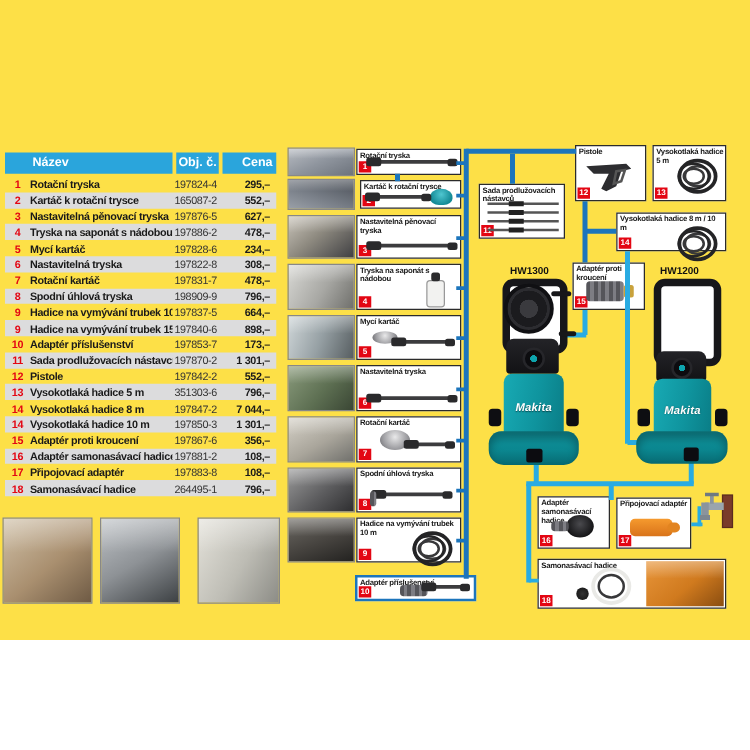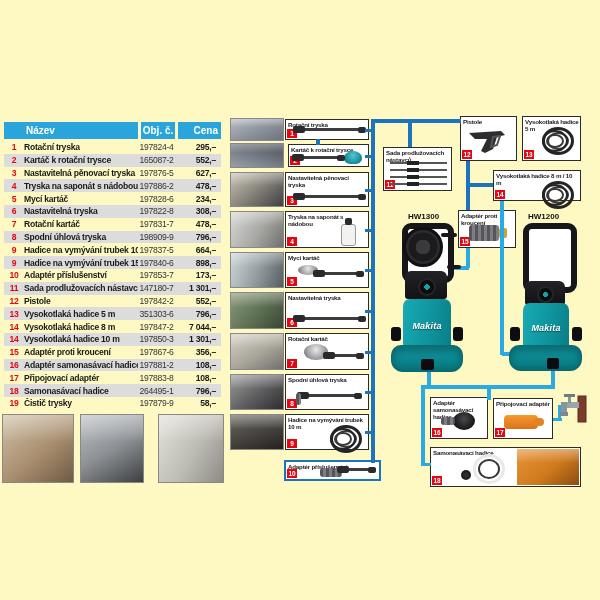--- a/index.html
+++ b/index.html
@@ -1,16 +1,16 @@
 <!DOCTYPE html>
 <html><head>
 <meta charset="utf-8">
 <style>
   html,body{margin:0;padding:0;background:#fff;}
-  #canvas{position:relative;width:600px;height:600px;background:#fef9c3;overflow:hidden;
+  #canvas{position:relative;width:600px;height:512px;background:#fde047;overflow:hidden;
           font-family:"Liberation Sans",sans-serif;color:#1a1a1a;}
   .abs{position:absolute;}
   
   #price-table{position:absolute;left:4px;top:122px;width:217px;}
   .thead{display:flex;height:17px;margin-bottom:2px;}
   .th{background:#2aa5dc;color:#fff;font-weight:bold;font-size:10px;line-height:17px;}
   .th.name{width:134px;padding-left:22px;box-sizing:border-box;margin-right:3px;}
   .th.code{width:34px;text-align:center;margin-right:3px;}
   .th.price{width:43px;text-align:right;padding-right:3px;box-sizing:border-box;}
   .trow{display:flex;height:12.8px;align-items:center;}
@@ -149,21 +149,21 @@
         </div>
         <div class="trow">
           <div class="td num">10</div>
           <div class="td name">Adaptér příslušenství</div>
           <div class="td code">197853-7</div>
           <div class="td price">173,–</div>
         </div>
         <div class="trow alt">
           <div class="td num">11</div>
           <div class="td name">Sada prodlužovacích nástavců</div>
-          <div class="td code">147180-7</div>
+          <div class="td code">197870-2</div>
           <div class="td price">1 301,–</div>
         </div>
         <div class="trow">
           <div class="td num">12</div>
           <div class="td name">Pistole</div>
           <div class="td code">197842-2</div>
           <div class="td price">552,–</div>
         </div>
         <div class="trow alt">
           <div class="td num">13</div>
@@ -199,26 +199,20 @@
           <div class="td num">17</div>
           <div class="td name">Připojovací adaptér</div>
           <div class="td code">197883-8</div>
           <div class="td price">108,–</div>
         </div>
         <div class="trow alt">
           <div class="td num">18</div>
           <div class="td name">Samonasávací hadice</div>
           <div class="td code">264495-1</div>
           <div class="td price">796,–</div>
-        </div>
-        <div class="trow">
-          <div class="td num">19</div>
-          <div class="td name">Čistič trysky</div>
-          <div class="td code">197879-9</div>
-          <div class="td price">58,–</div>
         </div>
       </div>
   </div>
 
   <div class="photo ph-terrace" style="left:2px;top:414px;width:72px;height:69px;">
       <div class="glint"></div>
     </div>
   <div class="photo ph-mats" style="left:80px;top:414px;width:64px;height:69px;">
       <div class="glint"></div>
     </div>

